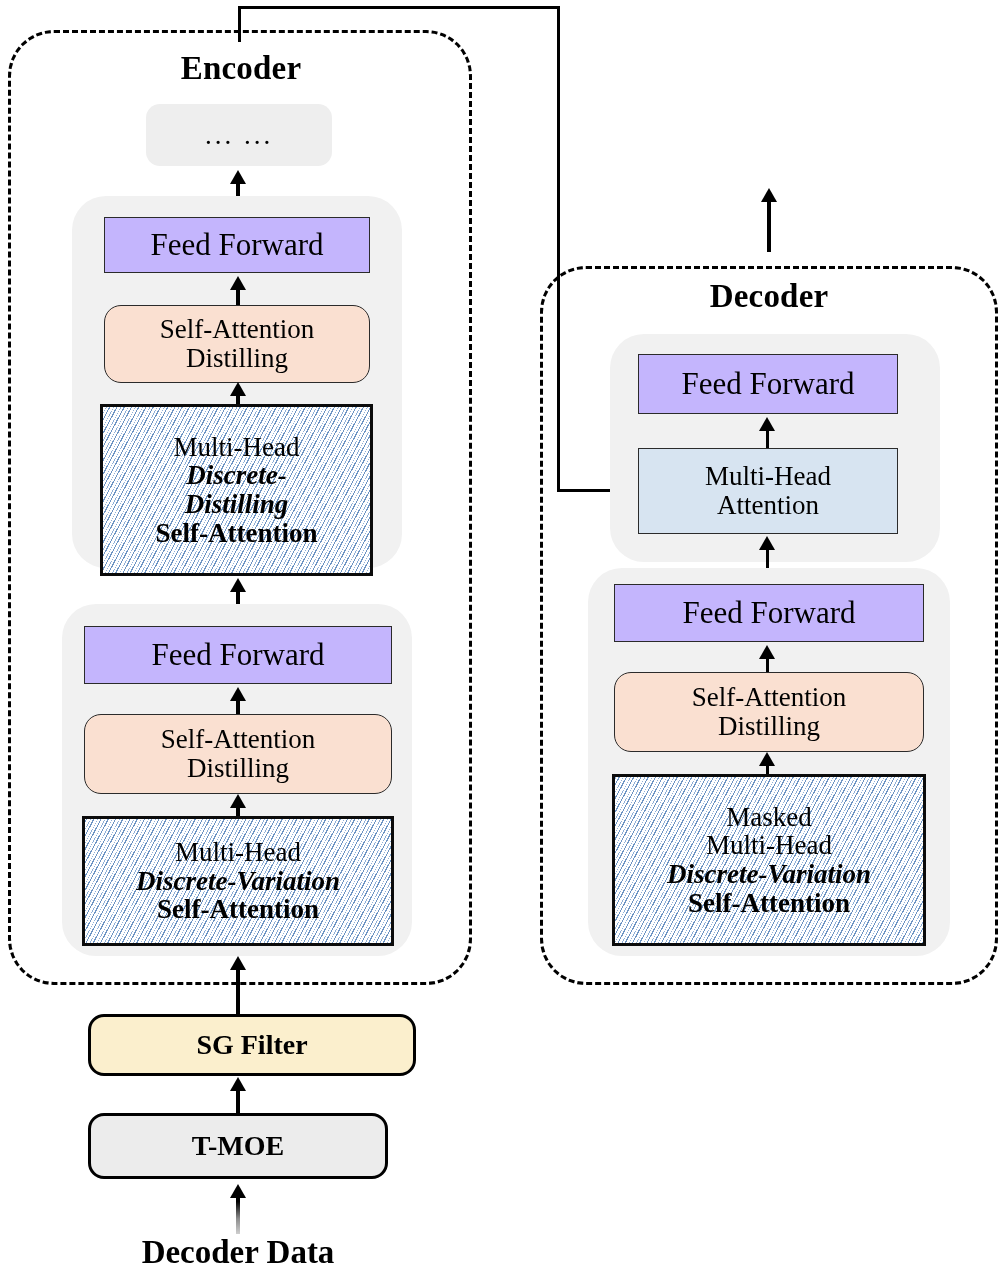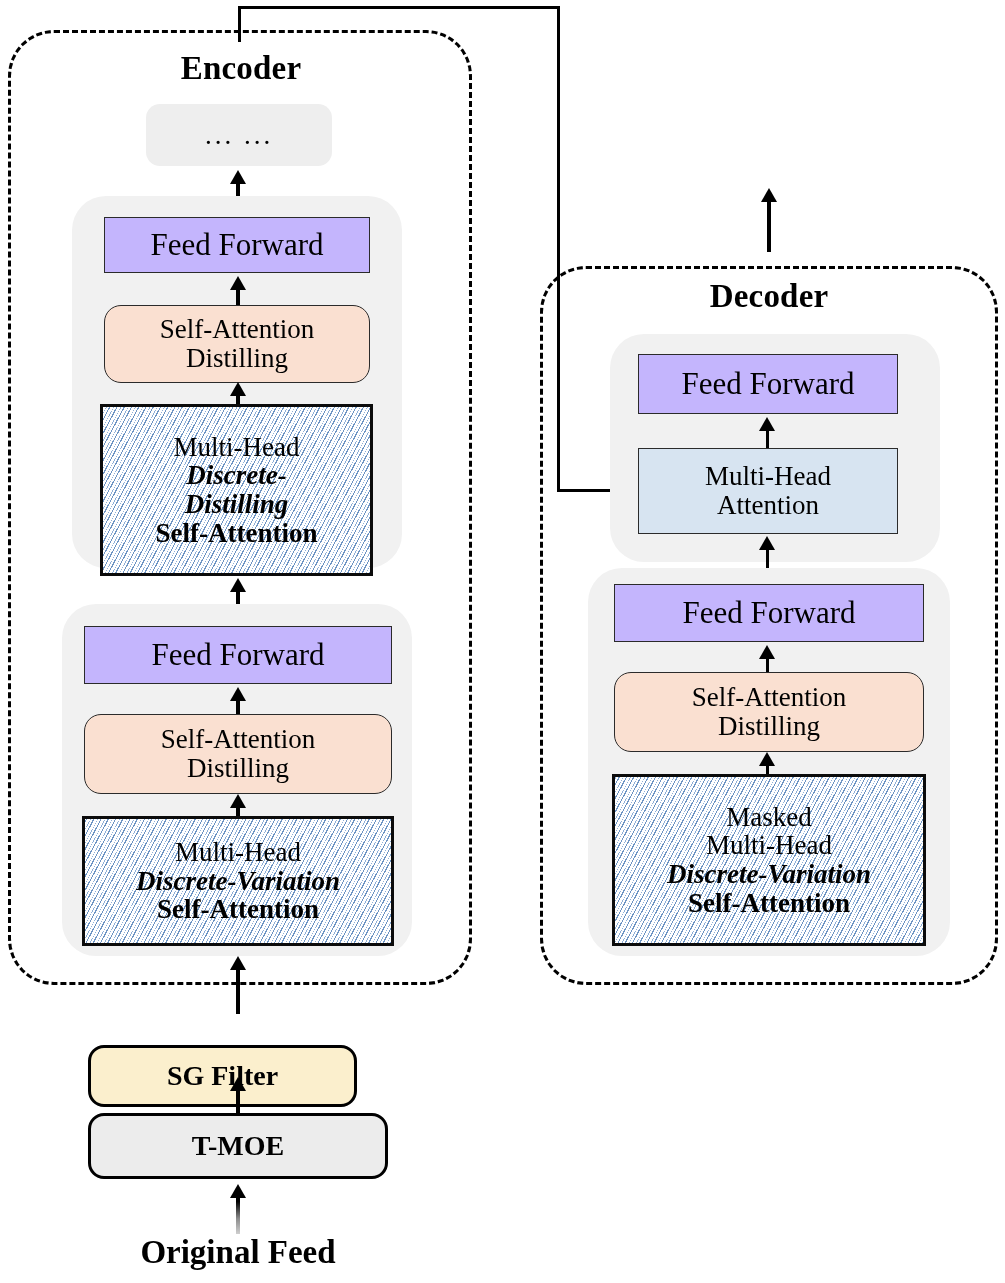--- a/index.html
+++ b/index.html
@@ -202,35 +202,35 @@
 
   <div class="abs node node-hatch" style="left:82px; top:816px; width:312px; height:130px;">
     <span class="ln">Multi-Head</span>
     <span class="ln ln-bi">Discrete-Variation</span>
     <span class="ln ln-bold">Self-Attention</span>
   </div>
 
   <div class="abs vline" style="left:236.4px; top:968px; height:46px;"></div>
   <div class="abs arrow-up" style="left:229.5px; top:956px;"></div>
 
-  <div class="abs node node-yellow" style="left:88px; top:1045px; width:269px; height:62px;">
+  <div class="abs node node-yellow" style="left:88px; top:1014px; width:328px; height:62px;">
     <span>SG Filter</span>
   </div>
 
   <div class="abs vline" style="left:236.4px; top:1089px; height:24px;"></div>
   <div class="abs arrow-up" style="left:229.5px; top:1077px;"></div>
 
   <div class="abs node node-gray" style="left:88px; top:1113px; width:300px; height:66px;">
     <span>T-MOE</span>
   </div>
 
   <div class="abs vline-fade" style="left:236.4px; top:1196px; height:38px;"></div>
   <div class="abs arrow-up" style="left:229.5px; top:1184px;"></div>
 
-  <div class="caption" style="left:88px; top:1234px; width:300px;">Original Feed</div>
+  <div class="caption" style="left:88px; top:1234px; width:300px;">Decoder Data</div>
 
   <div class="abs region" style="left:540px; top:266px; width:458px; height:719px;"></div>
   <div class="region-title" style="left:540px; top:278px; width:458px;">Decoder</div>
 
   <div class="abs vline" style="left:767.4px; top:200px; height:52px;"></div>
   <div class="abs arrow-up" style="left:760.5px; top:188px;"></div>
 
   <div class="abs group-panel" style="left:610px; top:334px; width:330px; height:228px;"></div>
 
   <div class="abs node node-green" style="left:638px; top:354px; width:260px; height:60px;">

